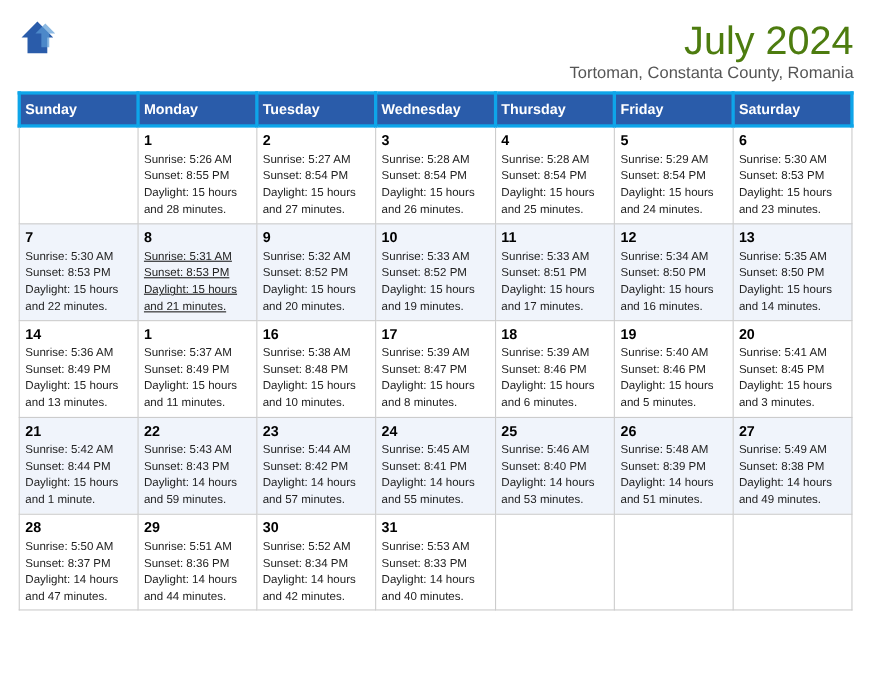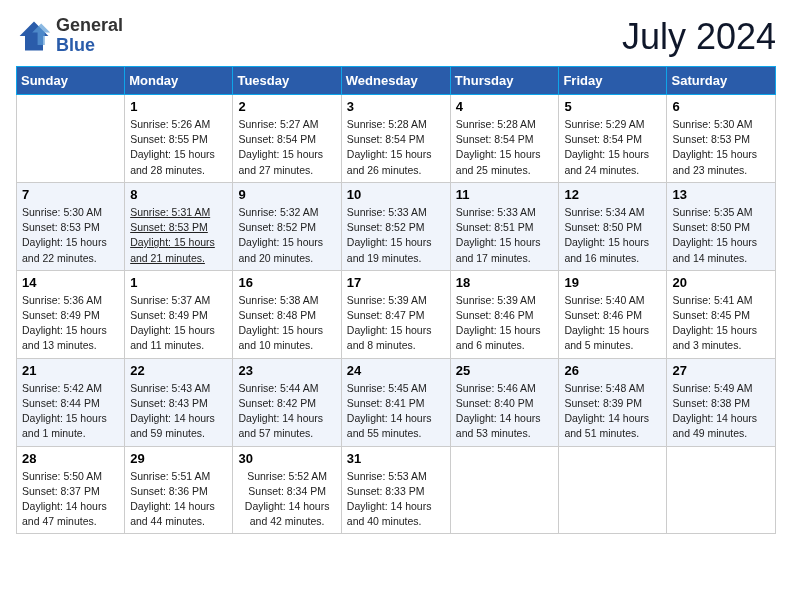--- a/index.html
+++ b/index.html
@@ -30,40 +30,40 @@
     .logo-blue { color: #2a5caa; }
     .logo-icon {
       width: 36px;
       height: 36px;
     }
     .title-block {
       text-align: right;
     }
     .month-year {
       font-size: 36px;
-      color: #0f172a;
+      color: #4d7c0f;
       font-weight: normal;
     }
     .location {
       font-size: 15px;
       color: #555;
     }
     table {
       width: 100%;
       border-collapse: collapse;
       font-size: 11px;
     }
     thead tr th {
       background-color: #2a5caa;
       color: #fff;
       padding: 6px 4px;
       text-align: left;
       font-size: 13px;
       font-weight: bold;
-      border: 1px solid #0ea5e9;
+      border: 3px solid #0ea5e9;
     }
     tbody tr td {
       border: 1px solid #ccc;
       vertical-align: top;
       padding: 4px 5px;
       width: 110px;
       min-height: 80px;
     }
     tbody tr td.empty {
       background: #f9f9f9;
@@ -91,27 +91,24 @@
   </style>
 </head>
 <body>
 
 <div class="header">
   <div class="logo">
     <svg class="logo-icon" viewBox="0 0 40 40">
       <polygon points="20,4 36,20 30,20 30,36 10,36 10,20 4,20" fill="#2a5caa"></polygon>
       <polygon points="28,6 38,16 32,16 32,30 24,30 24,16 18,16" fill="#5b9bd5" opacity="0.7"></polygon>
     </svg>
-    <div class="logo-text">
-      <div class="logo-general">General</div>
-      <div class="logo-blue">Blue</div>
-    </div>
   </div>
   <div class="title-block">
     <div class="month-year">July 2024</div>
+    <div class="location">Tortoman, Constanta County, Romania</div>
   </div>
 </div>
 
 <table>
   <thead>
     <tr>
     <th>Sunday</th>
         <th>Monday</th>
         <th>Tuesday</th>
         <th>Wednesday</th>
@@ -329,21 +326,21 @@
         </td>
         <td>
           <span class="day-num">29</span>
           <div class="day-info" style="white-space: pre-line;">Sunrise: 5:51 AM
 Sunset: 8:36 PM
 Daylight: 14 hours
 and 44 minutes.</div>
         </td>
         <td>
           <span class="day-num">30</span>
-          <div class="day-info" style="white-space: pre-line; text-align: center;">Sunrise: 5:52 AM
+          <div class="day-info" style="white-space: pre-line;">Sunrise: 5:52 AM
 Sunset: 8:34 PM
 Daylight: 14 hours
 and 42 minutes.</div>
         </td>
         <td>
           <span class="day-num">31</span>
           <div class="day-info" style="white-space: pre-line;">Sunrise: 5:53 AM
 Sunset: 8:33 PM
 Daylight: 14 hours
 and 40 minutes.</div>

